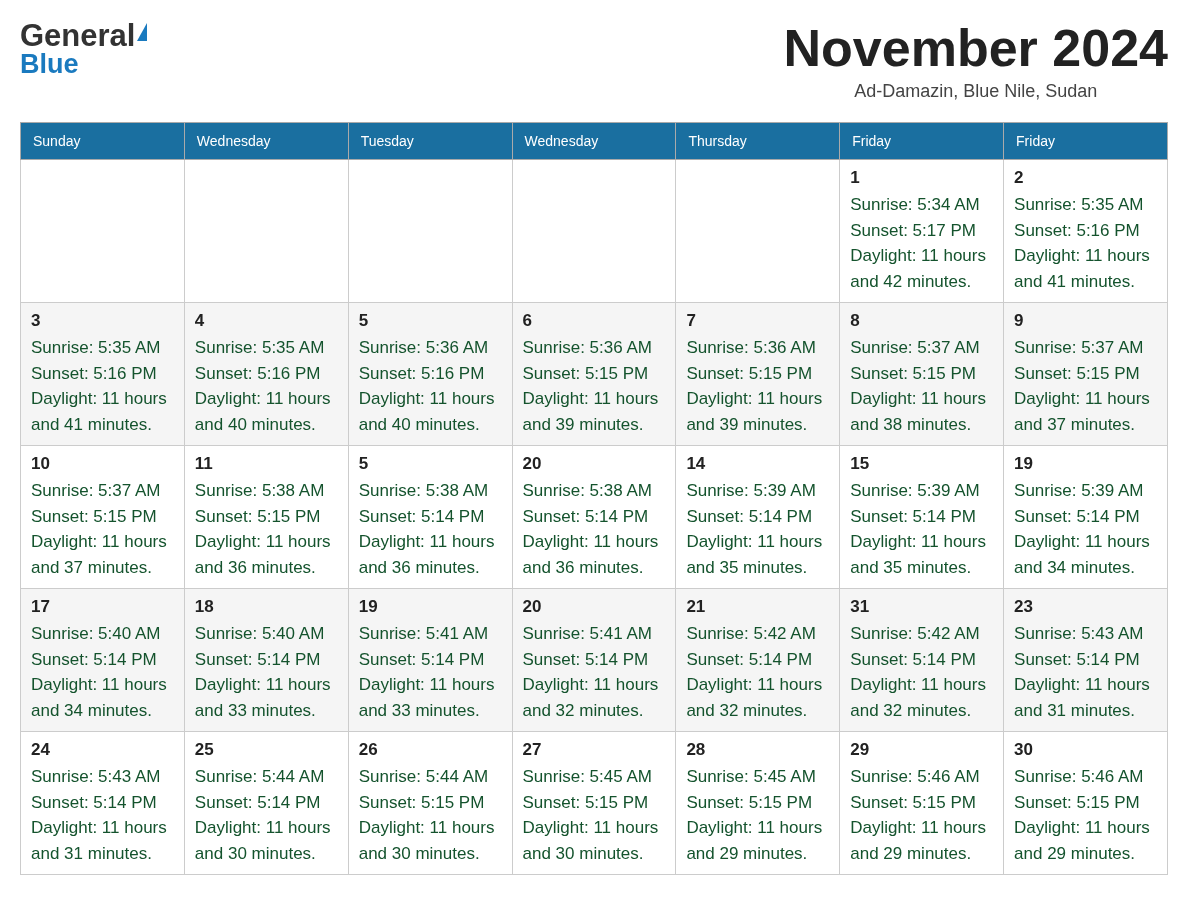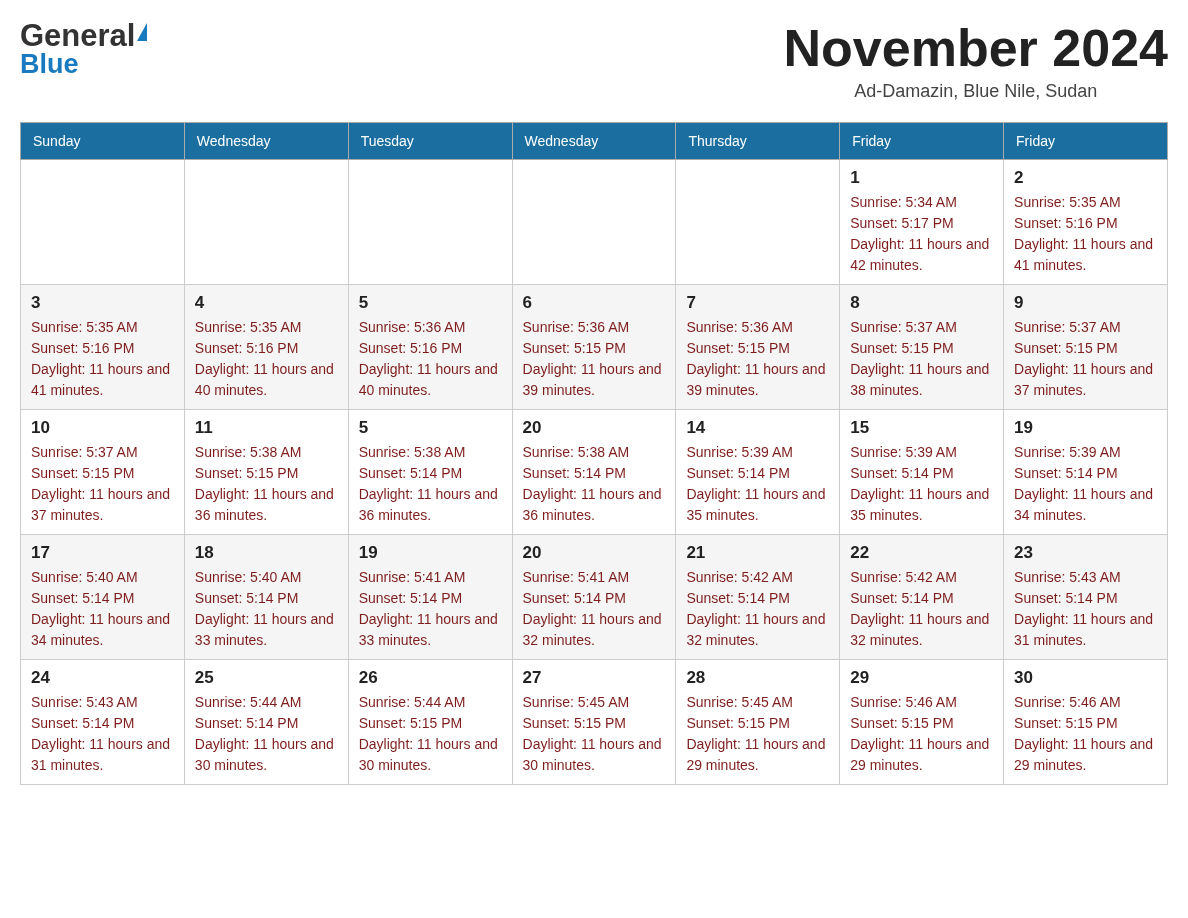--- a/index.html
+++ b/index.html
@@ -84,22 +84,22 @@
     .calendar tr:nth-child(even) td {
       background: #f5f5f5;
     }
     .day-number {
       font-size: 17px;
       font-weight: bold;
       color: #222;
       margin-bottom: 4px;
     }
     .day-info {
-      font-size: 14px;
-      color: #7f1d1d;
+      font-size: 17px;
+      color: #14532d;
       line-height: 1.5;
     }
     .empty-cell {
       background: #fff;
     }
     
     .row-even td { background-color: #f9f9f9; }
     .row-odd td { background-color: #ffffff; }
   </style>
 </head>
@@ -222,21 +222,21 @@
         </td>
         <td>
           <div class="day-number">20</div>
           <div class="day-info">Sunrise: 5:41 AM<br>Sunset: 5:14 PM<br>Daylight: 11 hours and 32 minutes.</div>
         </td>
         <td>
           <div class="day-number">21</div>
           <div class="day-info">Sunrise: 5:42 AM<br>Sunset: 5:14 PM<br>Daylight: 11 hours and 32 minutes.</div>
         </td>
         <td>
-          <div class="day-number">22</div>
+          <div class="day-number">31</div>
           <div class="day-info">Sunrise: 5:42 AM<br>Sunset: 5:14 PM<br>Daylight: 11 hours and 32 minutes.</div>
         </td>
         <td>
           <div class="day-number">23</div>
           <div class="day-info">Sunrise: 5:43 AM<br>Sunset: 5:14 PM<br>Daylight: 11 hours and 31 minutes.</div>
         </td>
       </tr>
       <tr class="row-odd">
         <td>
           <div class="day-number">24</div>

